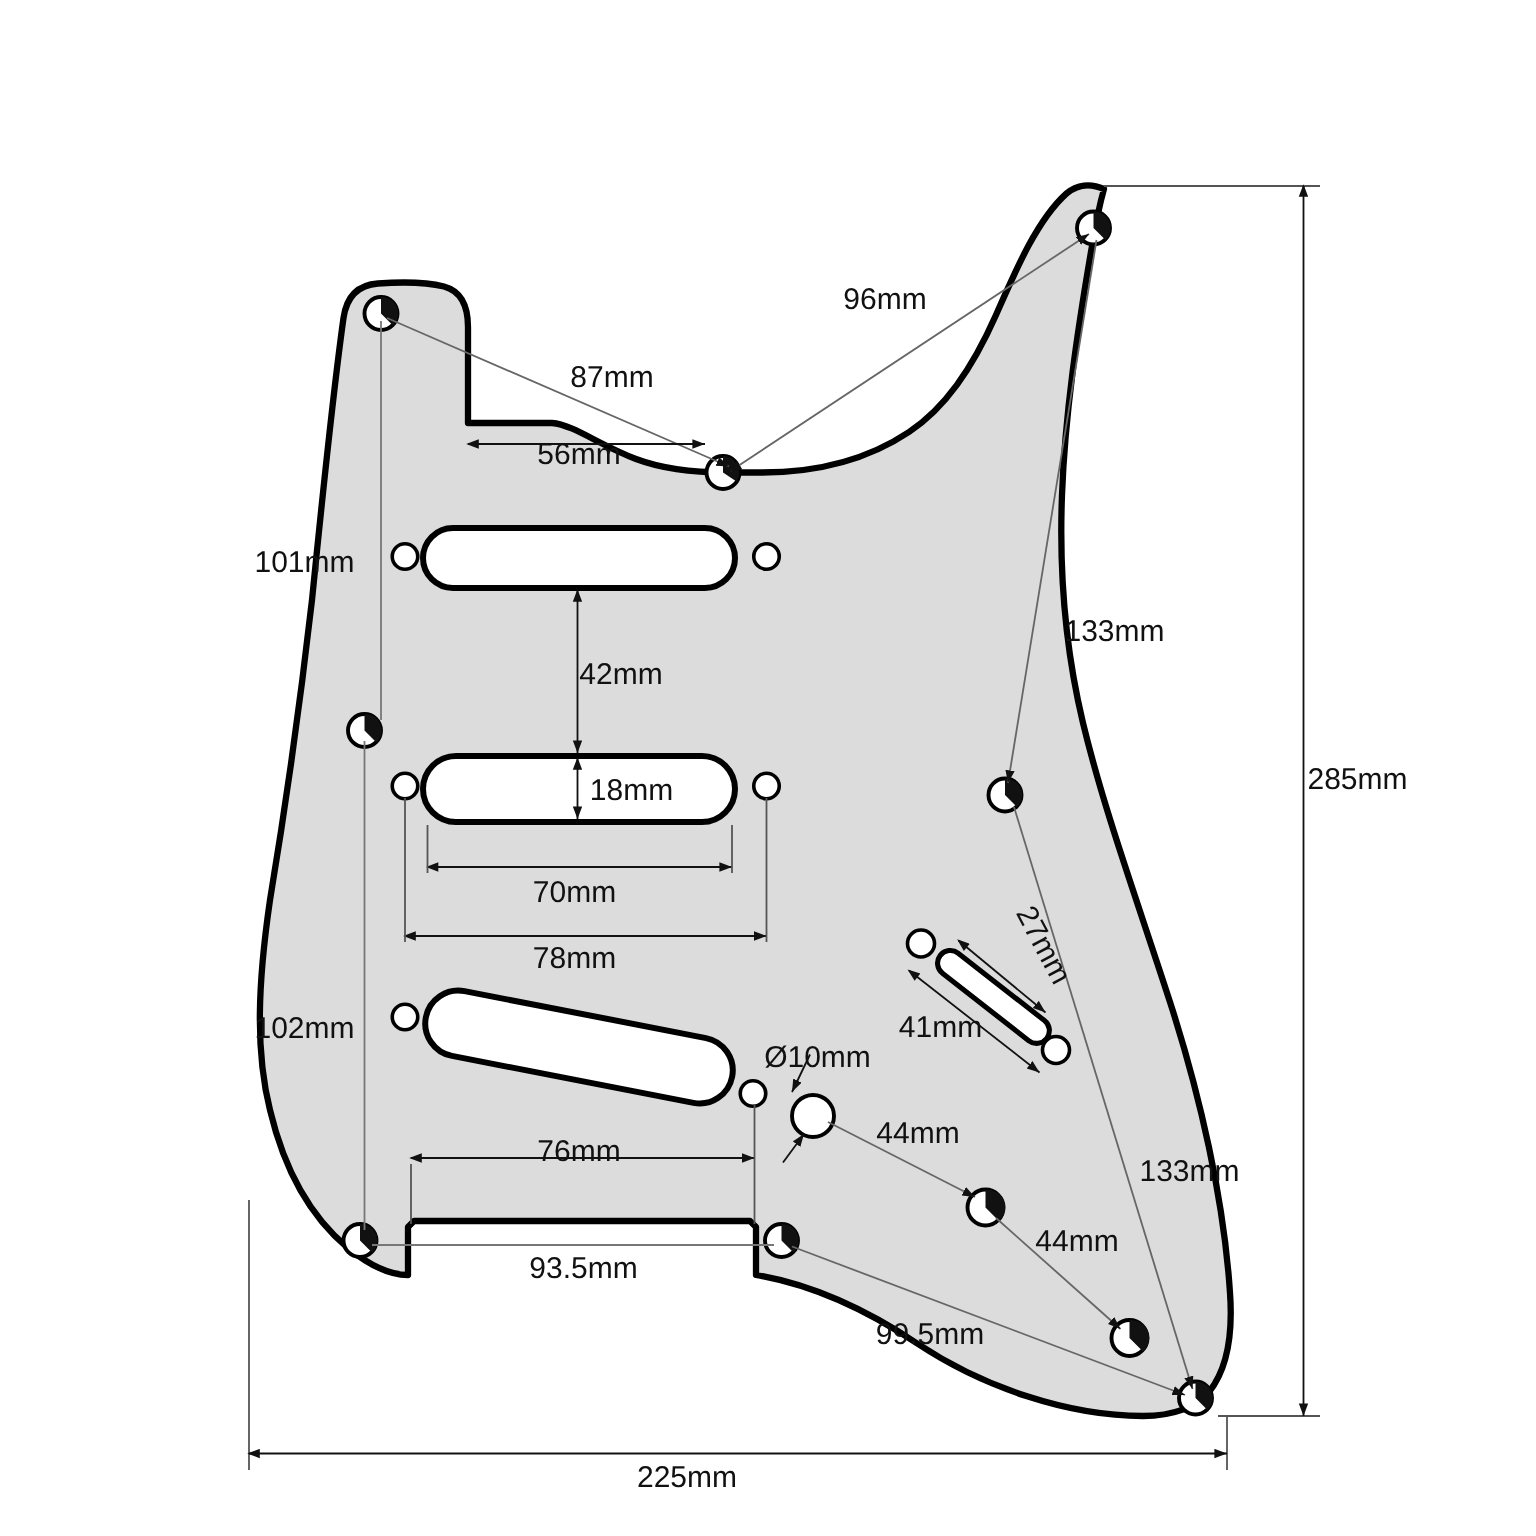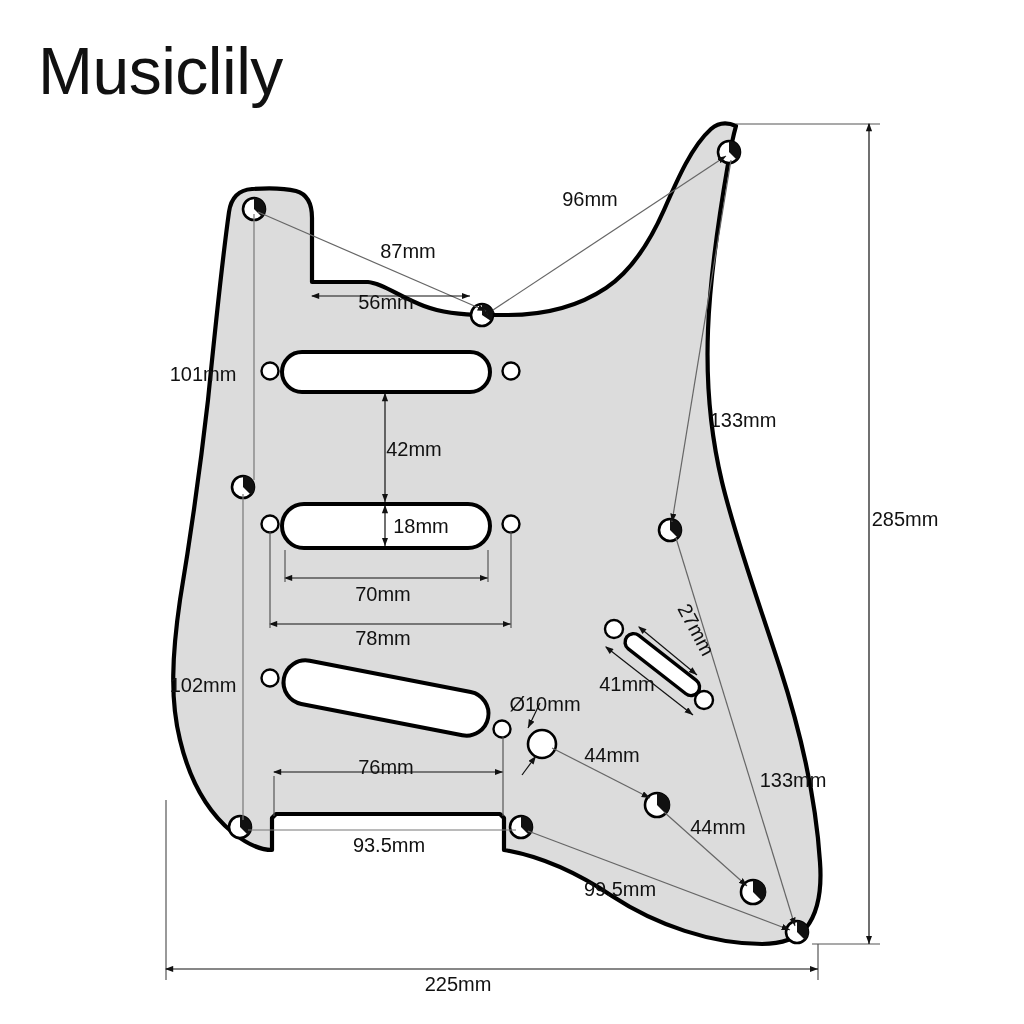--- a/index.html
+++ b/index.html
@@ -37,21 +37,20 @@
     font-family: "Liberation Sans", sans-serif;
     font-size: 20px;
     fill: #111111;
   }
 </style>
 </head>
 <body>
 
 <div id="page">
 
-  <div id="brand">Musiclily</div>
 
   <svg id="drawing" viewBox="0 0 1024 1024">
     <defs>
       <marker id="arrHead" markerWidth="9" markerHeight="9" refX="8" refY="3" orient="auto" markerUnits="strokeWidth">
         <path d="M0,0 L8,3 L0,6 z" fill="#333333"></path>
       </marker>
       <marker id="arrTail" markerWidth="9" markerHeight="9" refX="1" refY="3" orient="auto" markerUnits="strokeWidth">
         <path d="M8,0 L0,3 L8,6 z" fill="#333333"></path>
       </marker>
       <marker id="arrHeadS" markerWidth="8" markerHeight="8" refX="7" refY="2.6" orient="auto" markerUnits="strokeWidth">

